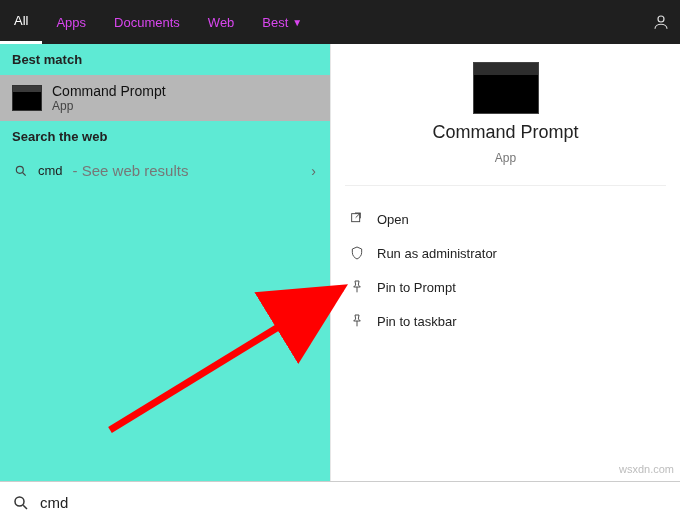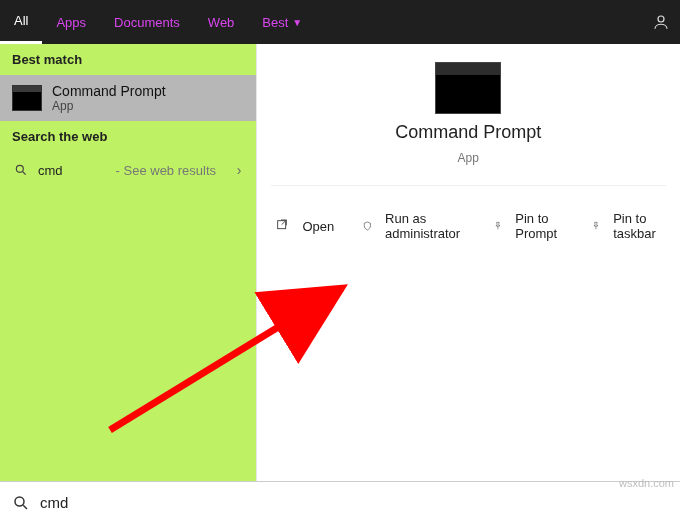--- a/index.html
+++ b/index.html
@@ -9,55 +9,55 @@
   .topbar { height: 44px; background: #1f1f1f; display: flex; align-items: stretch; color: #e6e6e6; font-size: 13px; }
   .topbar .tab { display:flex; align-items:center; padding: 0 14px; cursor:pointer; color:#d946ef; }
   .topbar .tab.active { color:#fff; border-bottom:3px solid #fff; }
   .topbar .spacer { flex:1; }
   .topbar .more-chev { margin-left:4px; font-size:10px; }
   .topbar .user-icon { display:flex; align-items:center; padding:0 10px; color:#eee; }
 
   .main { display:flex; height: calc(100% - 44px - 42px); }
 
   
-  .left { width: 330px; background:#bef264; display:flex; flex-direction:column; }
+  .left { width: 330px; background:#5eead4; display:flex; flex-direction:column; }
   .section-header { font-size:13px; font-weight:600; padding:8px 12px; color:#222; }
   .best-match-item { display:flex; align-items:center; gap:10px; padding:8px 12px; background:#b7b7b7; cursor:pointer; }
   .thumb { width:30px; height:26px; background:#000; border:1px solid #333; position:relative; }
   .thumb::before { content:""; position:absolute; top:0; left:0; right:0; height:6px; background:#3a3a3a; }
   .bm-text .title { font-size:14px; color:#111; }
   .bm-text .subtitle { font-size:12px; color:#444; }
 
   .web-row { display:flex; align-items:center; padding:10px 14px; gap:10px; cursor:pointer; }
   .web-row .term { font-size:13px; color:#222; }
-  .web-row .hint { font-size:13px; color:#777;margin-left:43px; }
+  .web-row .hint { font-size:15px; color:#777; }
   .web-row .chev { margin-left:auto; color:#666; font-size:14px; }
   .search-glyph { width:14px; height:14px; }
 
   
   .right { flex:1; background:#fff; border-left:1px solid #e6e6e6; display:flex; flex-direction:column; padding-top:18px; }
   .hero { display:flex; flex-direction:column; align-items:center; gap:8px; padding-bottom:20px; border-bottom:1px solid #eee; margin:0 14px 14px 14px;}
   .hero .big-thumb { width:66px; height:52px; background:#000; border:1px solid #444; position:relative;}
   .hero .big-thumb::before{content:"";position:absolute;top:0;left:0;right:0;height:12px;background:#2d2d2d;}
   .hero .h-title { font-size:18px; color:#222; }
   .hero .h-sub { font-size:12px; color:#777; }
 
-  .actions { display:flex; padding:2px 4px; }
+  .actions { display:flex; flex-direction:column; padding:2px 4px; }
   .action { display:flex; align-items:center; gap:12px; padding:9px 14px; font-size:13px; color:#222; cursor:pointer; }
   .action svg { width:16px; height:16px; stroke:#444; fill:none; stroke-width:1.4; }
 
   
   .searchbar { position:absolute; bottom:0; left:0; right:0; height:42px; background:#fff; border-top:1px solid #ccc; display:flex; align-items:center; padding:0 12px; gap:10px; }
   .searchbar input { border:none; outline:none; font-size:15px; flex:1; color:#222; background:transparent;}
 
   
   .arrow-overlay { position:absolute; pointer-events:none; top:0; left:0; }
 
   
-  .watermark { position:absolute; right:6px; bottom:34px; font-size:11px; color:#bdbdbd; font-family:Arial,sans-serif; }
+  .watermark { position:absolute; right:6px; bottom:48px; font-size:11px; color:#bdbdbd; font-family:Arial,sans-serif; }
 </style>
 </head>
 <body>
 
 <div class="topbar">
   <div class="tab active">
       <span>All</span>
     </div>
   <div class="tab">
       <span>Apps</span>

